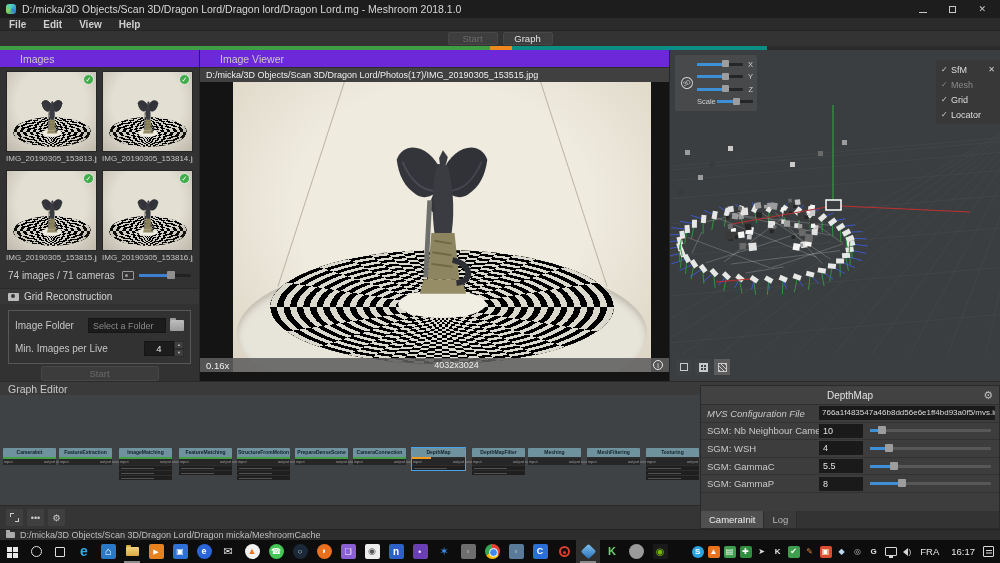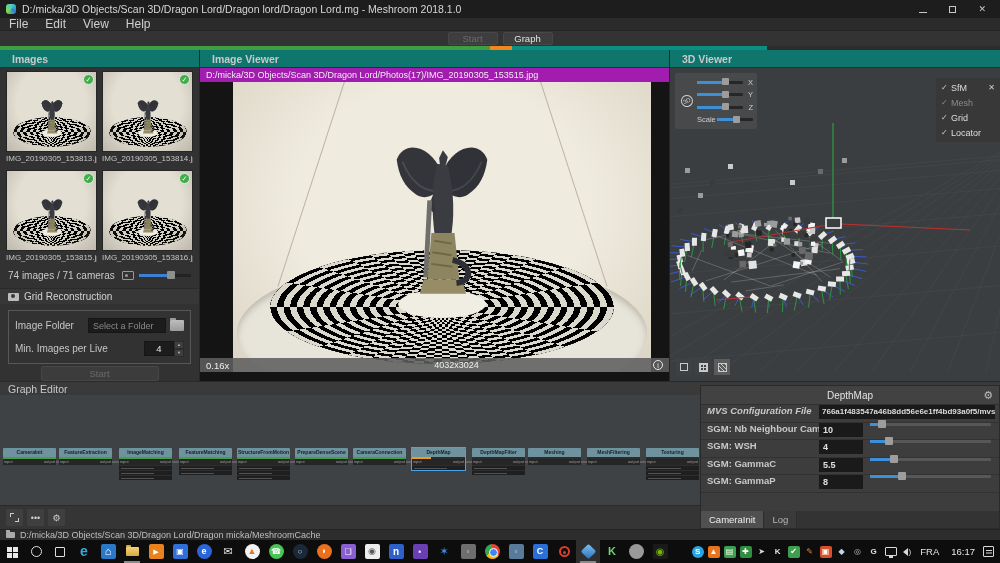--- a/index.html
+++ b/index.html
@@ -11,33 +11,33 @@
   .titlebar{height:18px;background:#1d1d1d;display:flex;align-items:center;padding:0 6px;color:#d6d6d6;font-size:10.5px;}
   .app-icon{width:10px;height:10px;border-radius:3px;background:conic-gradient(#4fd1c5,#2a7fd8,#7fd84f,#4fd1c5);margin-right:6px;flex:none;}
   .title-text{white-space:nowrap;overflow:hidden;}
   .win-controls{margin-left:auto;display:flex;gap:22px;align-items:center;padding-right:8px;}
   .wc{color:#c8c8c8;font-size:9px;cursor:default;line-height:10px;}
   .wc-min{width:8px;height:8px;border-bottom:1px solid #c8c8c8;}
   .wc-max{width:7px;height:7px;border:1px solid #c8c8c8;}
 
   
   .menubar{height:13px;background:#2b2b2b;display:flex;align-items:center;gap:17px;padding:0 9px;border-bottom:1px solid #242424;}
-  .menu-item{font-size:12px;color:#cfcfcf;}
+  .menu-item{font-size:10px;color:#cfcfcf;font-weight:bold;}
 
   
   .toolbar{height:15px;background:#333;display:flex;justify-content:center;align-items:center;gap:5px;}
   .tb-btn{width:50px;height:13px;background:#3e3e3e;border:1px solid #474747;border-radius:2px;font-size:9.5px;text-align:center;line-height:11px;}
   .tb-btn.disabled{color:#6b6b6b;}
   .tb-btn.enabled{color:#e2e2e2;}
   .progressbar{height:4px;display:flex;background:#2b2b2b;}
   .progressbar>div{height:100%;}
 
   
   .main{display:flex;height:331px;}
-  .panel-header{height:18px;background:#0f766e;border-bottom:1px solid #2c2c2c;color:#c9c9c9;font-size:10.5px;line-height:18px;padding-left:12px;font-weight:bold;}
+  .panel-header{height:18px;background:#6d28d9;border-bottom:1px solid #2c2c2c;color:#c9c9c9;font-size:10.5px;line-height:18px;padding-left:20px;}
 
   
   .images-panel{width:200px;background:#323232;border-right:1px solid #262626;display:flex;flex-direction:column;}
   .thumb-grid{display:flex;flex-wrap:wrap;padding:3px 6px 0 6px;gap:5px;}
   .thumb{width:91px;}
   .thumb-img{position:relative;height:81px;background:#e3dfd3;overflow:hidden;border:1px solid #262626;}
   .thumb-img .vig{position:absolute;inset:0;background:radial-gradient(ellipse at 50% 40%,rgba(255,255,255,0) 55%,rgba(120,112,95,.35) 100%);}
   .check-badge{position:absolute;top:2px;right:2px;width:11px;height:11px;border-radius:50%;background:#3fae49;border:1px solid #e8e8e8;color:#fff;font-size:7px;line-height:9px;text-align:center;z-index:5;}
   .check-badge::after{content:"✓";}
   .thumb-label{font-size:8px;color:#c6c6c6;text-align:center;line-height:13px;white-space:nowrap;overflow:hidden;}
@@ -64,21 +64,21 @@
   .folder-btn{width:14px;height:11px;margin-left:4px;background:linear-gradient(#bdbdbd,#9b9b9b);border-radius:1px;position:relative;}
   .folder-btn::before{content:"";position:absolute;left:0;top:-2px;width:6px;height:2px;background:#9b9b9b;border-radius:1px 1px 0 0;}
   .spinbox{display:flex;height:15px;}
   .spin-val{width:30px;background:#1c1c1c;border:1px solid #161616;color:#e6e6e6;font-size:9.5px;text-align:center;line-height:14px;}
   .spin-arrows{width:10px;display:flex;flex-direction:column;}
   .spin-arrows span{flex:1;background:#3e3e3e;border:1px solid #2c2c2c;color:#bbb;font-size:4px;line-height:6px;text-align:center;}
   .live-start{display:block;margin:2px auto 0 auto;width:118px;height:15px;background:#3c3c3c;border:1px solid #474747;border-radius:2px;color:#6b6b6b;font-size:9.5px;text-align:center;line-height:13px;}
 
   
   .viewer-panel{width:470px;background:#161616;display:flex;flex-direction:column;position:relative;border-right:1px solid #262626;}
-  .path-bar{height:14px;background:#a21caf;color:#eee;font-size:9px;line-height:14px;padding:0 6px;white-space:nowrap;overflow:hidden;}
+  .path-bar{height:14px;background:#404040;color:#eee;font-size:9px;line-height:14px;padding:0 6px;white-space:nowrap;overflow:hidden;}
   .photo-area{position:relative;flex:1;background:#141414;}
   .photo{position:absolute;left:33px;top:0;width:418px;height:290px;background:radial-gradient(ellipse at 50% 42%,#efebdf 50%,#ddd6c6 95%);overflow:hidden;}
   .seam{position:absolute;width:1px;height:230px;background:rgba(165,158,140,.7);top:-20px;}
   .seam.l{left:80px;transform:rotate(18deg);}
   .seam.r{left:338px;transform:rotate(-18deg);}
   .turntable{position:absolute;left:4px;top:176px;width:410px;height:150px;border-radius:50%;background:#e7e4da;box-shadow:inset 0 4px 6px rgba(150,143,125,.5);}
   .checker-disc{position:absolute;left:37px;top:168px;width:344px;height:114px;border-radius:50%;
      background:repeating-conic-gradient(#161616 0 9deg,#f1eee4 9deg 18deg),repeating-radial-gradient(ellipse,#161616 0 6.6px,#f1eee4 6.6px 13.2px);
      background-blend-mode:difference;}
   .disc-center{position:absolute;left:165px;top:208px;width:88px;height:28px;border-radius:50%;background:#f0ede3;}
@@ -135,21 +135,21 @@
   .fit-icon::before,.fit-icon::after{content:"";position:absolute;width:3px;height:3px;}
   .fit-icon::before{left:0;top:0;border-left:1px solid #cdcdcd;border-top:1px solid #cdcdcd;box-shadow:6px 0 0 -2px transparent;}
   .fit-icon::after{right:0;bottom:0;border-right:1px solid #cdcdcd;border-bottom:1px solid #cdcdcd;}
 
   
   .attr-panel{position:absolute;left:700px;top:4px;width:300px;height:144px;background:#3d3d3d;border:1px solid #2a2a2a;z-index:10;display:flex;flex-direction:column;}
   .attr-header{height:19px;position:relative;background:#424242;border-bottom:1px solid #303030;}
   .attr-title{position:absolute;left:0;right:0;text-align:center;font-size:10px;color:#e2e2e2;line-height:19px;}
   .gear{position:absolute;right:6px;top:0;font-size:11px;color:#bdbdbd;line-height:19px;}
   .attr-rows{flex:1;}
-  .attr-row{height:17.6px;display:flex;align-items:flex-start;border-bottom:1px solid rgba(0,0,0,.18);padding-left:6px;font-weight:bold;}
+  .attr-row{height:17.6px;display:flex;align-items:center;border-bottom:1px solid rgba(0,0,0,.18);padding-left:6px;}
   .attr-label{width:112px;font-size:9.5px;color:#c8c8c8;white-space:nowrap;overflow:hidden;flex:none;}
   .attr-label.italic{font-style:italic;}
   .attr-file{flex:1;margin-right:4px;height:14px;background:#1a1a1a;color:#dcdcdc;font-size:8px;line-height:14px;padding:0 3px;white-space:nowrap;overflow:hidden;}
   .attr-dd{flex:1;margin-right:4px;height:14px;background:#4d4d4d;border:1px solid #3a3a3a;color:#e0e0e0;font-size:9px;line-height:12px;padding:0 4px;display:flex;}
   .attr-dd .dd-val{flex:1;}
   .attr-dd .dd-arrow{font-size:7px;color:#bbb;}
   .attr-valbox{width:44px;height:14px;background:#1a1a1a;color:#e0e0e0;font-size:9px;line-height:14px;padding:0 4px;flex:none;}
   .attr-slider{flex:1;margin:0 8px 0 7px;height:3px;background:#575757;position:relative;border-radius:1px;}
   .attr-fill{position:absolute;left:0;top:0;height:100%;background:#3d8fd6;}
   .attr-handle{position:absolute;top:-3px;width:8px;height:8px;background:#9d9d9d;border-radius:1px;}
@@ -338,21 +338,20 @@
         </div>
         <div class="viewer-overlay">
           <span class="zoom-label">0.16x</span>
           <span class="res-label">4032x3024</span>
           <span class="info-icon">i</span>
         </div>
       </div>
     </div>
 
     <div class="panel3d">
-      <div class="panel-header">3D Viewer</div>
       <div class="scene">
         <svg width="330" height="304">
             <line x1="-20" y1="118" x2="330" y2="88" stroke="#46494b" stroke-width="0.6"></line>
             <line x1="-20" y1="121.6" x2="330" y2="91.6" stroke="#46494b" stroke-width="0.6"></line>
             <line x1="-20" y1="132.4" x2="330" y2="102.4" stroke="#46494b" stroke-width="0.6"></line>
             <line x1="-20" y1="150.4" x2="330" y2="120.4" stroke="#46494b" stroke-width="0.6"></line>
             <line x1="-20" y1="175.6" x2="330" y2="145.6" stroke="#46494b" stroke-width="0.6"></line>
             <line x1="-20" y1="208" x2="330" y2="178" stroke="#46494b" stroke-width="0.6"></line>
             <line x1="-20" y1="247.6" x2="330" y2="217.6" stroke="#46494b" stroke-width="0.6"></line>
             <line x1="-20" y1="294.4" x2="330" y2="264.4" stroke="#46494b" stroke-width="0.6"></line>

